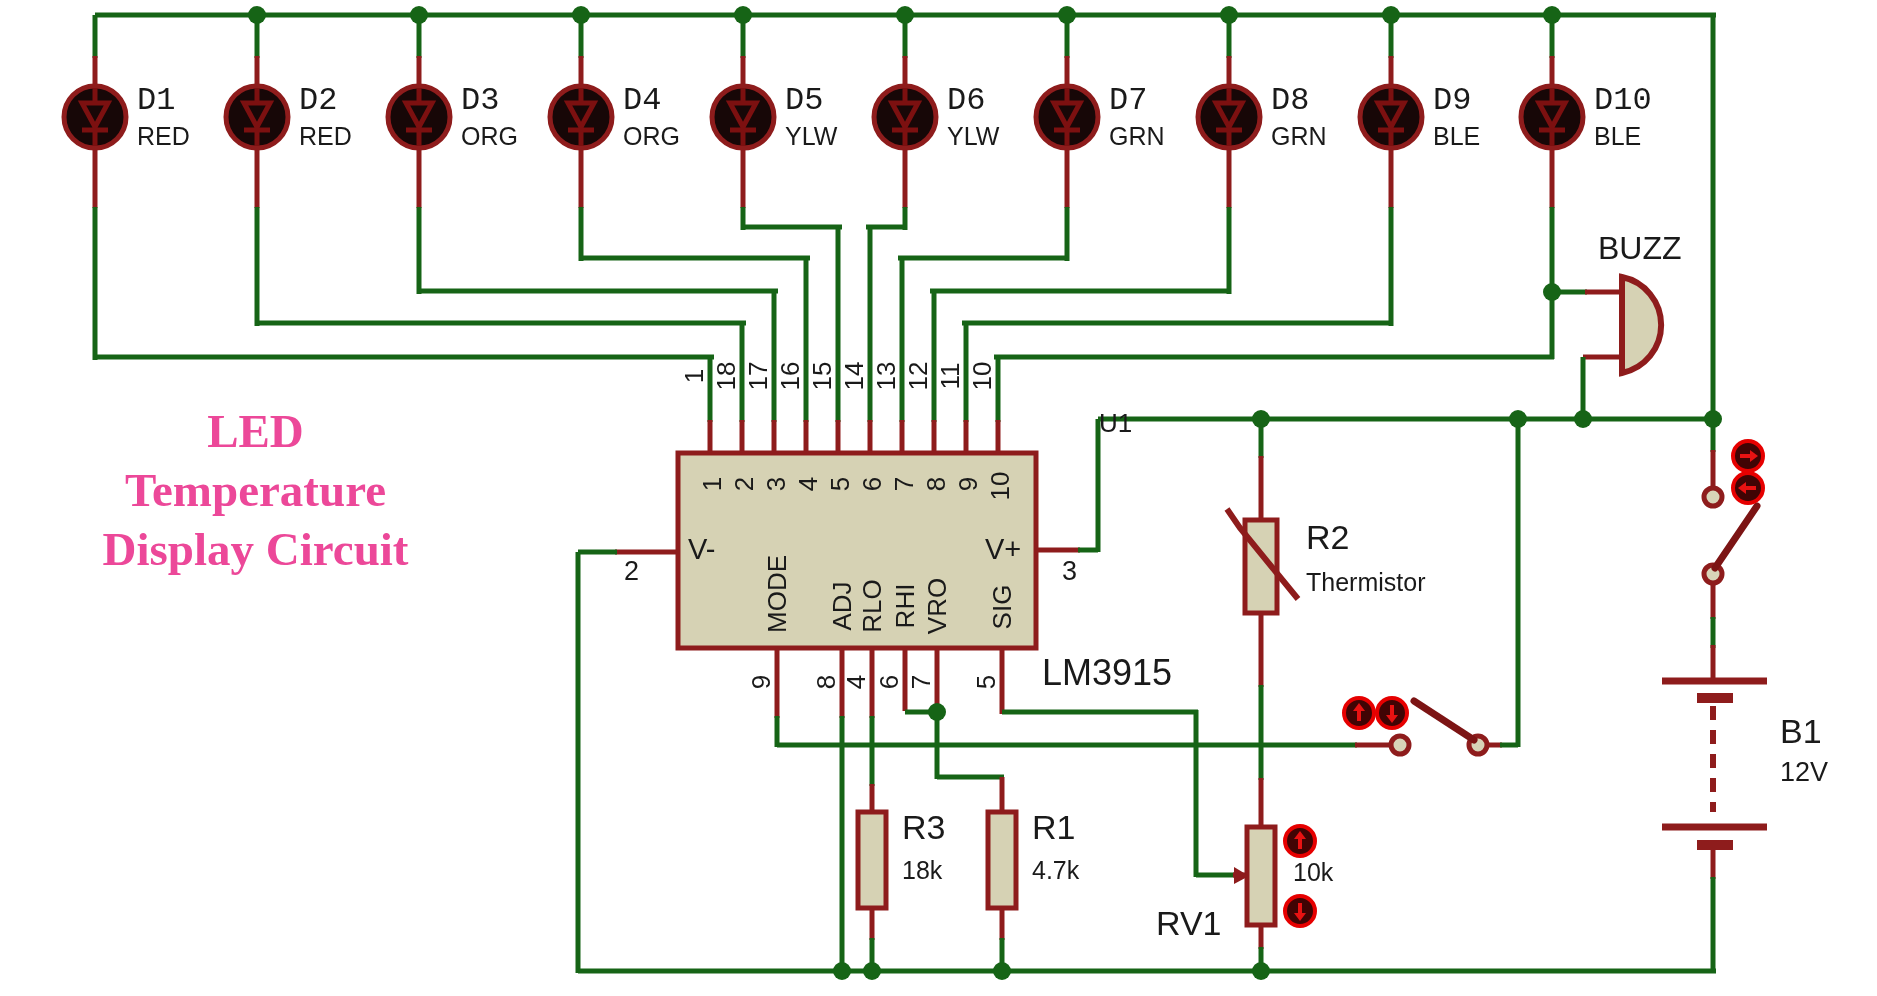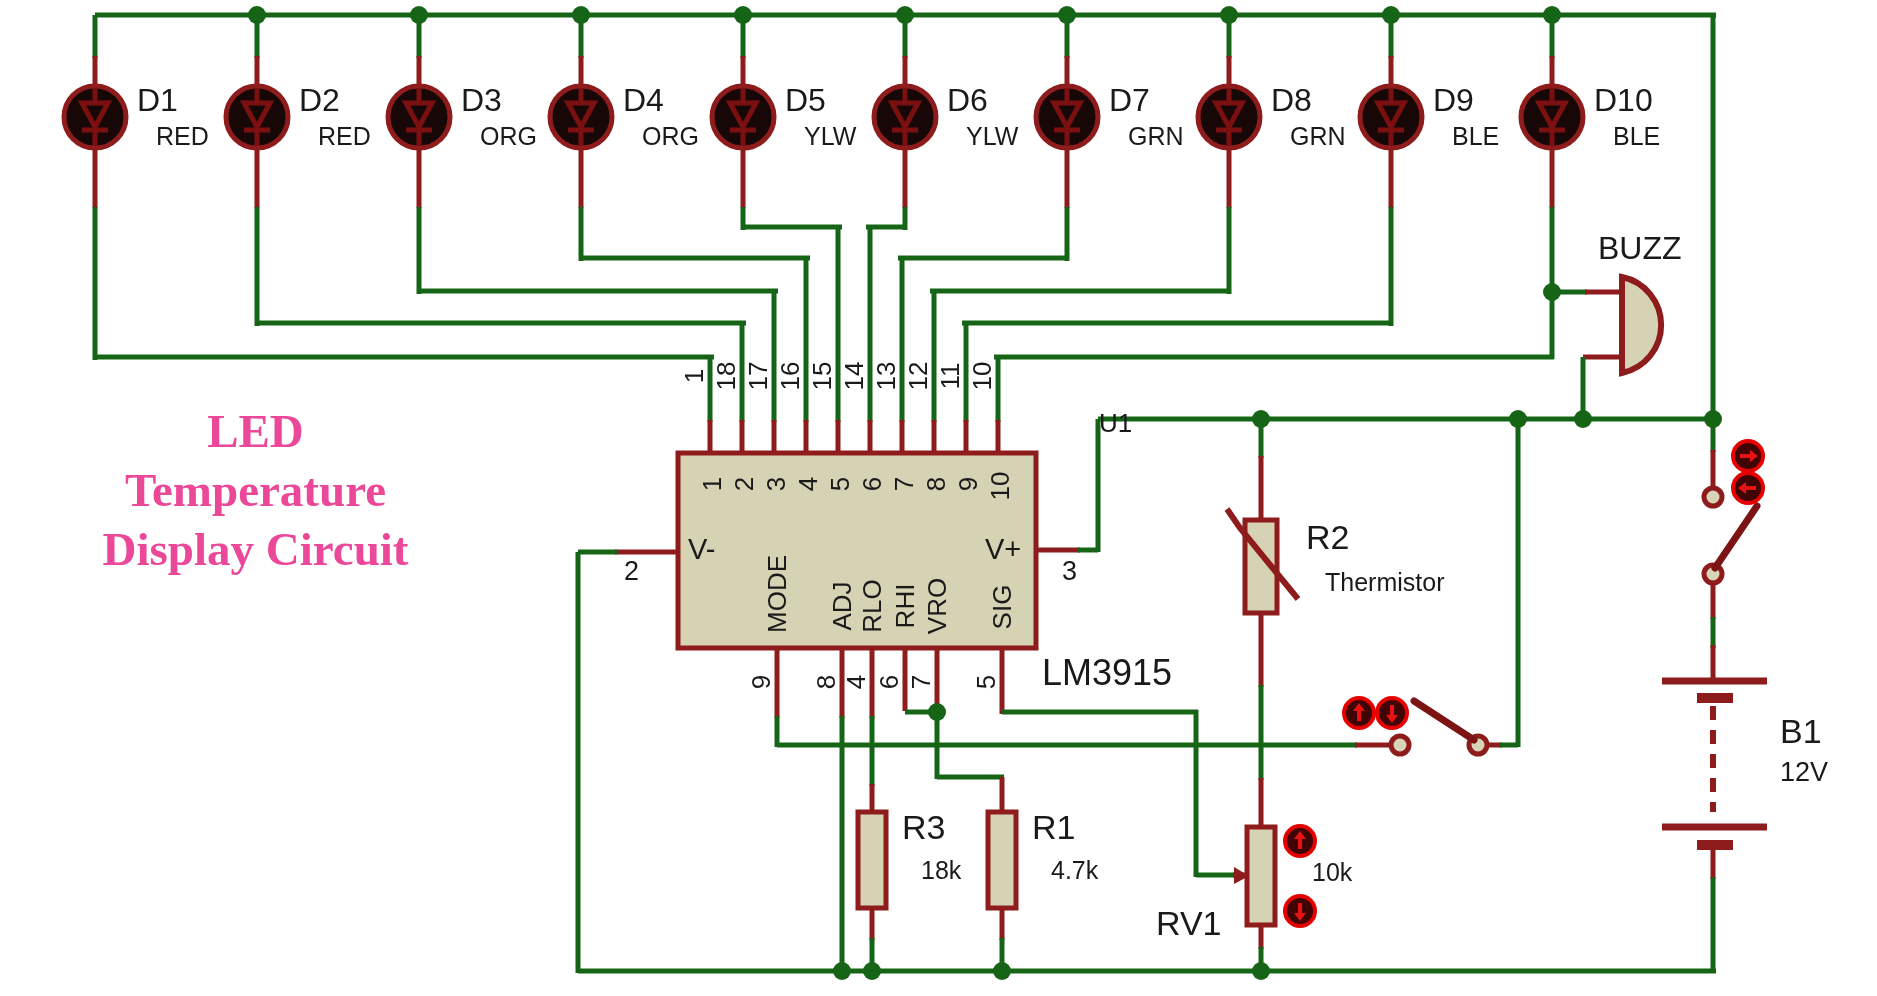--- a/index.html
+++ b/index.html
@@ -1,21 +1,21 @@
 <!DOCTYPE html>
 <html><head>
 <meta charset="utf-8">
 <style>
   html,body{margin:0;padding:0;background:#fff;}
   #stage{position:relative;width:1877px;height:996px;background:#ffffff;overflow:hidden;
          font-family:"Liberation Sans",sans-serif;}
   #circuit-svg{position:absolute;left:0;top:0;}
   .lbl{position:absolute;color:#1a1a1a;white-space:nowrap;font-family:"Liberation Sans",sans-serif;}
-  .ref{font-size:32px;}
-  .val{font-size:25px;margin-left:19px;}
+  .ref{font-size:32px;font-family:Liberation Mono, monospace;}
+  .val{font-size:25px;}
   .pinnum{font-size:27px;}
   .icpin{font-size:29px;}
   .vtext{position:absolute;transform:translate(-50%,-50%) rotate(-90deg);
          font:26px "Liberation Sans",sans-serif;color:#1a1a1a;white-space:nowrap;}
   .title{position:absolute;left:28px;top:402px;width:455px;text-align:center;
          font-family:"Liberation Serif",serif;font-weight:bold;font-size:47px;
          line-height:59px;color:#ec4899;}
 </style>
 </head>
 <body>

